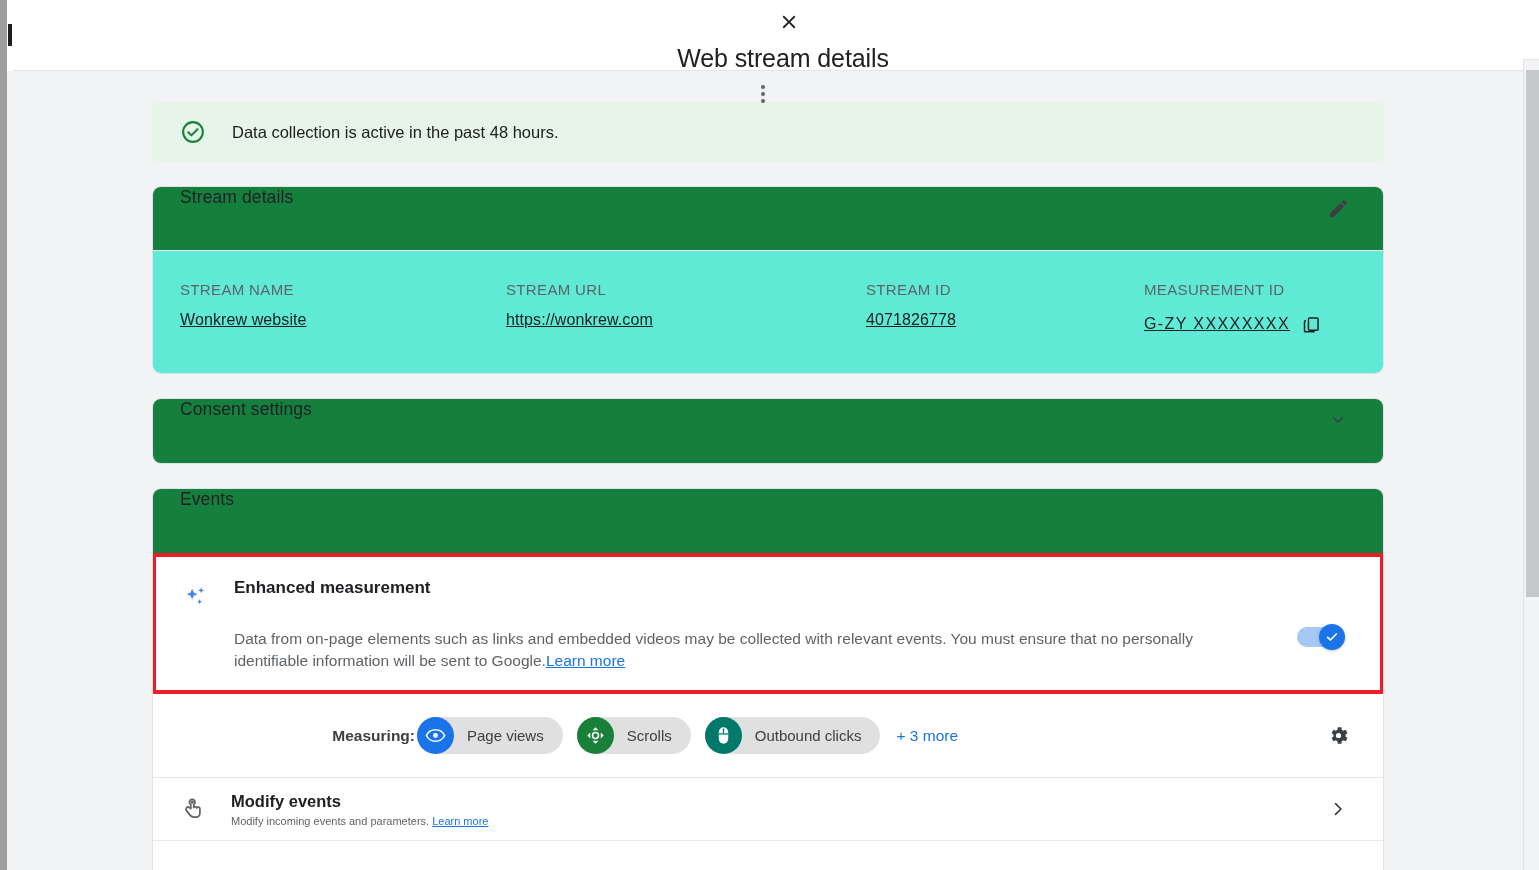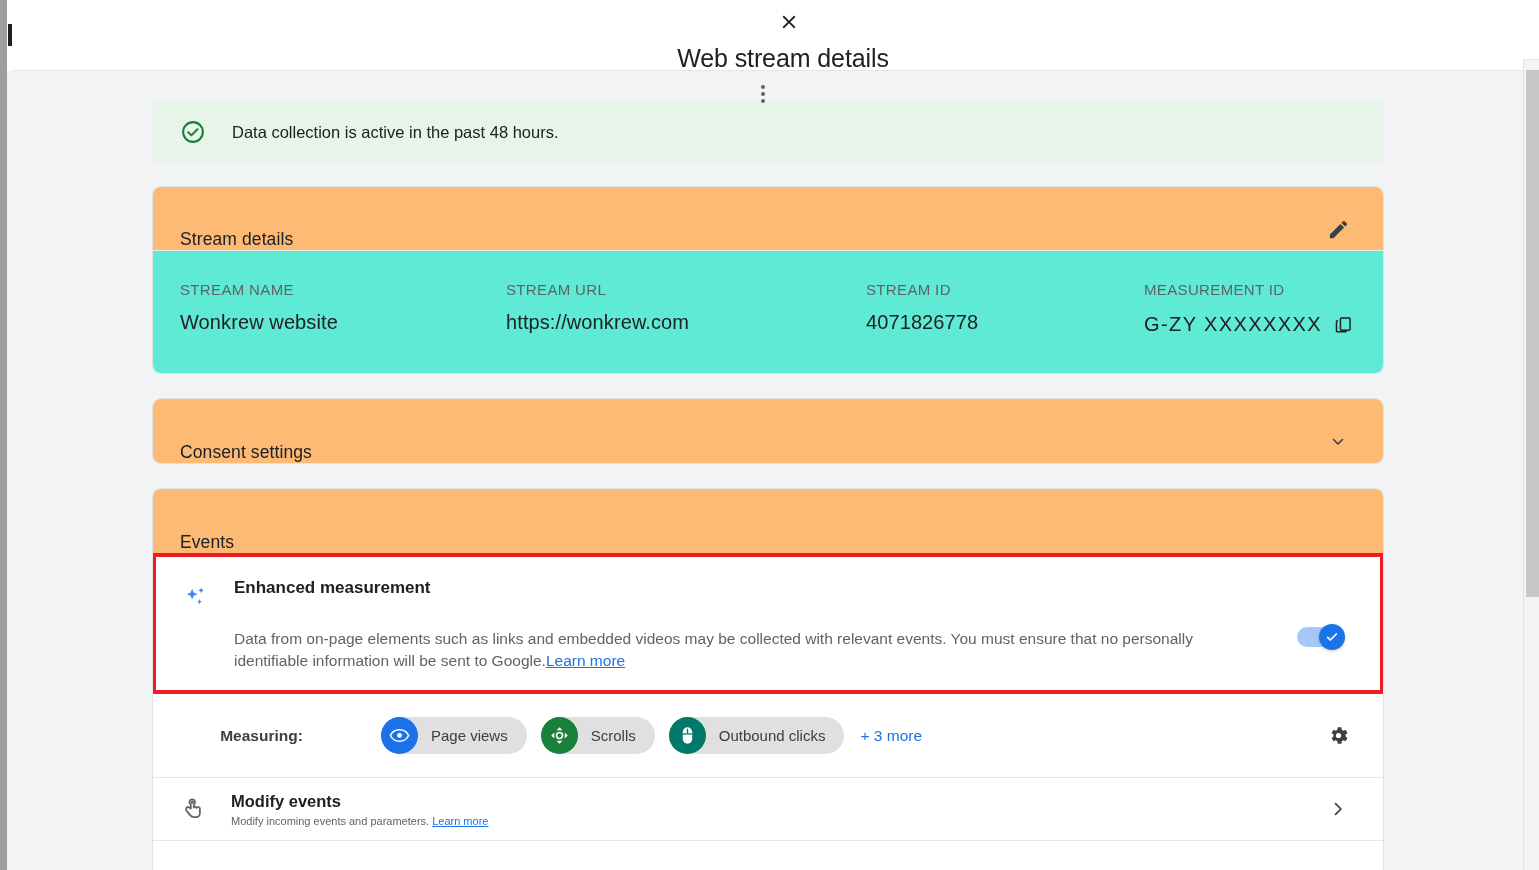--- a/index.html
+++ b/index.html
@@ -120,24 +120,24 @@
   
   .card {
     background: #ffffff;
     border: 1px solid #e0e2e4;
     border-radius: 9px;
     margin-top: 24px;
     overflow: hidden;
   }
   .card-head {
     height: 64px;
-    background: #fdba74;
+    background: #15803d;
     border-bottom: 1px solid #e6e8ea;
     display: flex;
-    align-items: flex-end;
+    align-items: flex-start;
     padding: 0 24px 0 27px;
     gap: 8px;
   }
   .card-head.no-border { border-bottom: none; }
   .card-head-title {
     font-size: 17.5px;
     color: #202124;
     letter-spacing: 0.1px;
   }
   .card-head-spacer { flex: 1 1 auto; }
@@ -157,27 +157,28 @@
     background: #5eead4;
   }
   .detail-label {
     font-size: 15px;
     color: #5f6368;
     letter-spacing: 0.35px;
     margin-bottom: 13px;
     white-space: nowrap;
   }
   .detail-value {
-    font-size: 20px;
+    font-size: 16px;
     color: #202124;
     font-weight: 500;
     letter-spacing: 0.1px;
     white-space: nowrap;
     display: flex;
     align-items: center;
+    text-decoration: underline;
   }
   .mid-value { letter-spacing: 1.4px; }
   .copy-btn {
     margin-left: 9px;
     width: 26px; height: 26px;
     display: inline-flex; align-items: center; justify-content: center;
     cursor: pointer;
     border-radius: 4px;
     flex: 0 0 auto;
   }
@@ -260,25 +261,26 @@
     display: flex;
     align-items: center;
     height: 84px;
     padding: 0 24px 0 0;
     border-bottom: 1px solid #e6e8ea;
     background: #ffffff;
   }
   .measuring-label {
     width: 228px;
     flex: 0 0 228px;
-    text-align: center;
-    padding-right: 11px;
+    text-align: right;
+    padding-right: 2px;
     font-size: 15.5px;
     font-weight: bold;
     color: #3c4043;
+    margin-left: 36px;
   }
   .chip {
     display: flex;
     align-items: center;
     height: 37px;
     background: #e0e0e0;
     border-radius: 19px;
     padding-right: 19px;
     margin-right: 14px;
     flex: 0 0 auto;

